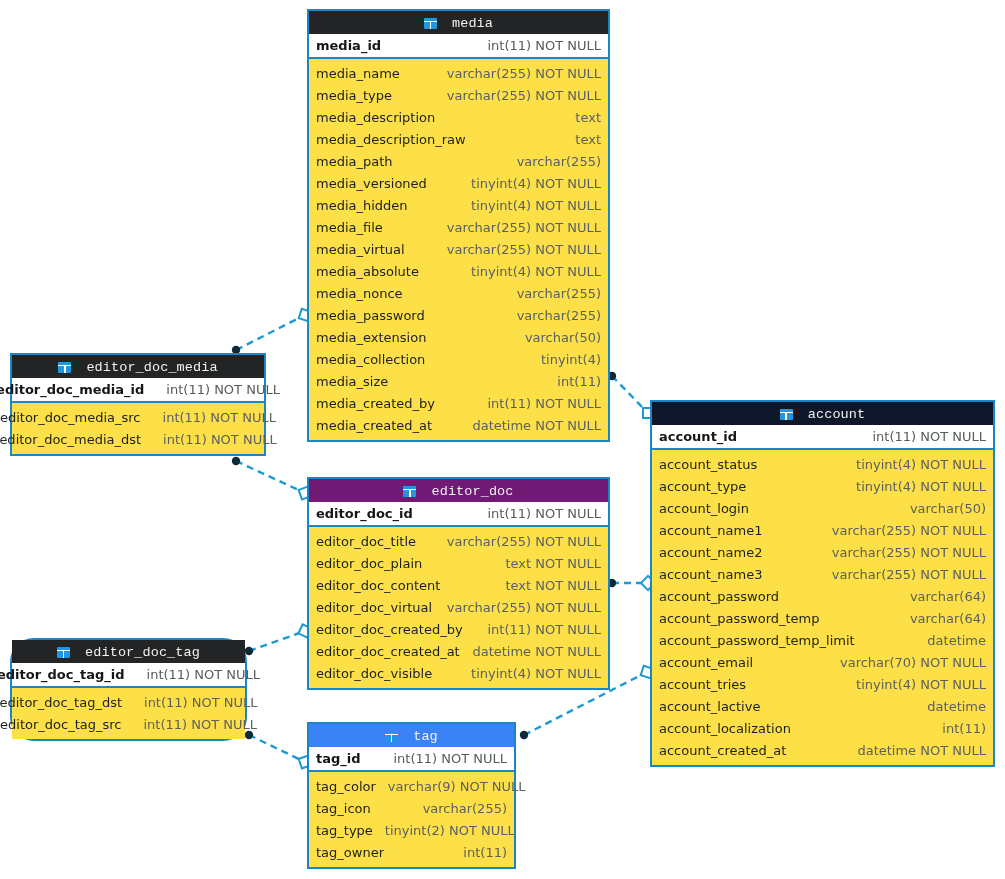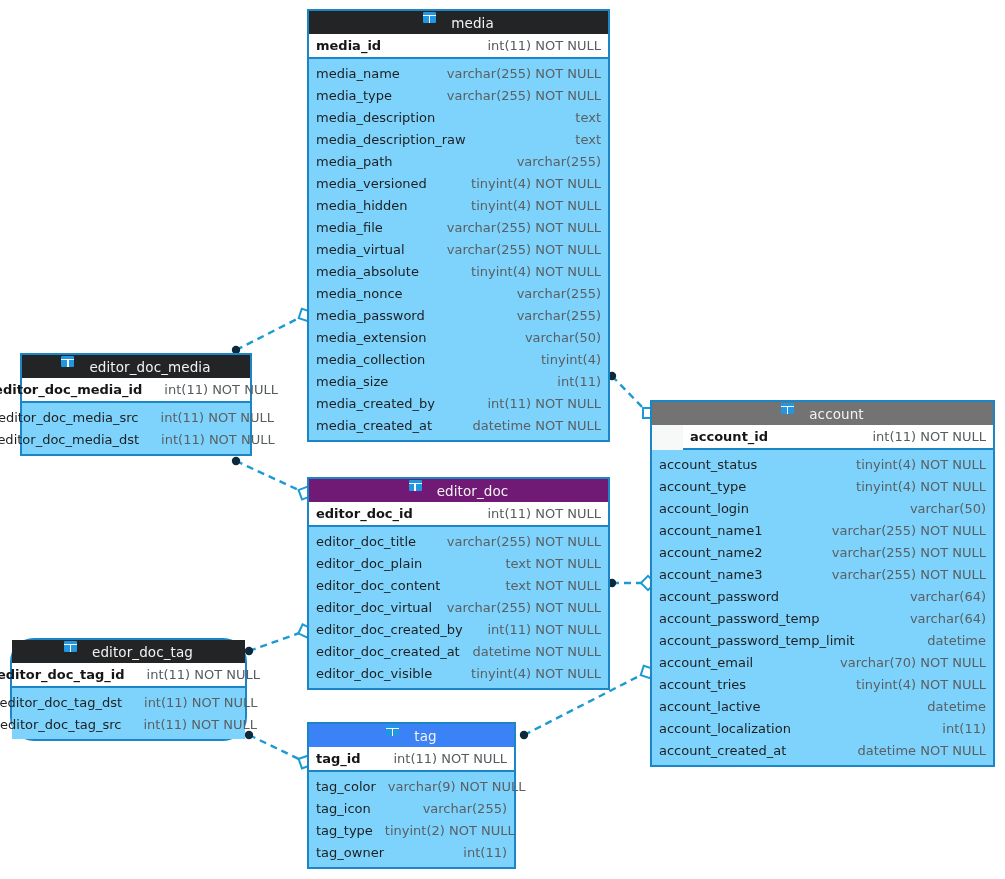--- a/index.html
+++ b/index.html
@@ -40,23 +40,25 @@
     color: #ffffff;
     font-size: 13.5px;
     line-height: 23px;
     height: 23px;
     text-align: center;
     white-space: nowrap;
     position: relative;
   }
   .entity-header .hdr-inner {
     display: inline-flex;
+    align-items: center;
     gap: 15px;
     vertical-align: middle;
     height: 23px;
+    font-family: Liberation Mono, monospace;
   }
   .tbl-icon {
     width: 13px;
     height: 11px;
     position: relative;
     display: inline-block;
     background: #2196e3;
     border-radius: 1px;
     flex: 0 0 auto;
   }
@@ -99,21 +101,21 @@
     white-space: nowrap;
   }
   .pk-row .col-type {
     color: #555b5e;
     font-size: 13px;
     white-space: nowrap;
     padding-left: 10px;
   }
   .attr-list {
     padding: 3px 0 4px 0;
-    background: #7dd3fc;
+    background: #fde047;
   }
   .attr-row {
     display: flex;
     align-items: center;
     justify-content: space-between;
     height: 22px;
     padding: 0 7px;
     box-sizing: border-box;
     white-space: nowrap;
   }
@@ -250,25 +252,25 @@
             <span class="col-name">media_created_by</span>
             <span class="col-type">int(11) NOT NULL</span>
           </div>
           <div class="attr-row">
             <span class="col-name">media_created_at</span>
             <span class="col-type">datetime NOT NULL</span>
           </div>
         </div>
       </div>
       <div class="entity" style="left: 650px; top: 400px; width: 345px; border-color: rgb(26, 134, 200);">
-        <div class="entity-header" style="background: #737373;"><span class="hdr-inner">
+        <div class="entity-header" style="background: #0f172a;"><span class="hdr-inner">
             <span class="tbl-icon" style="background: rgb(33, 150, 227);"></span>
             <span class="hdr-label">account</span>
           </span></div>
-        <div class="pk-row" style="border-bottom-color: rgb(26, 134, 200); margin-left: 31px;">
+        <div class="pk-row" style="border-bottom-color: rgb(26, 134, 200);">
           <span class="col-name">account_id</span>
           <span class="col-type">int(11) NOT NULL</span>
         </div>
         <div class="attr-list">
           <div class="attr-row">
             <span class="col-name">account_status</span>
             <span class="col-type">tinyint(4) NOT NULL</span>
           </div>
           <div class="attr-row">
             <span class="col-name">account_type</span>
@@ -357,21 +359,21 @@
           <div class="attr-row">
             <span class="col-name">editor_doc_created_at</span>
             <span class="col-type">datetime NOT NULL</span>
           </div>
           <div class="attr-row">
             <span class="col-name">editor_doc_visible</span>
             <span class="col-type">tinyint(4) NOT NULL</span>
           </div>
         </div>
       </div>
-      <div class="entity compact" style="left: 20px; top: 353px; width: 232px; border-color: rgb(26, 134, 200);">
+      <div class="entity compact" style="left: 10px; top: 353px; width: 256px; border-color: rgb(26, 134, 200);">
         <div class="entity-header" style="background: rgb(34, 36, 38);"><span class="hdr-inner">
             <span class="tbl-icon" style="background: rgb(33, 150, 227);"></span>
             <span class="hdr-label">editor_doc_media</span>
           </span></div>
         <div class="pk-row" style="border-bottom-color: rgb(26, 134, 200);">
           <span class="col-name">editor_doc_media_id</span>
           <span class="col-type">int(11) NOT NULL</span>
         </div>
         <div class="attr-list">
           <div class="attr-row">

